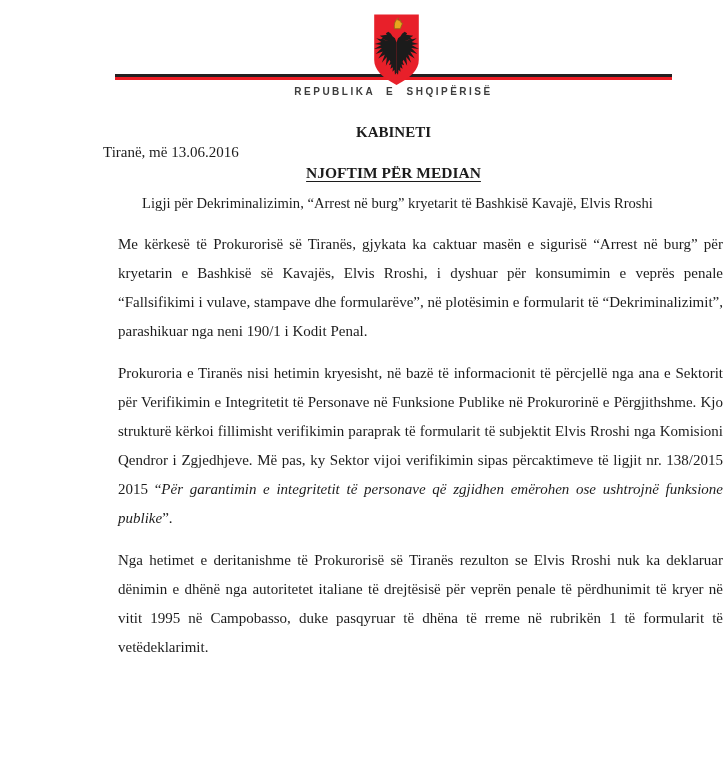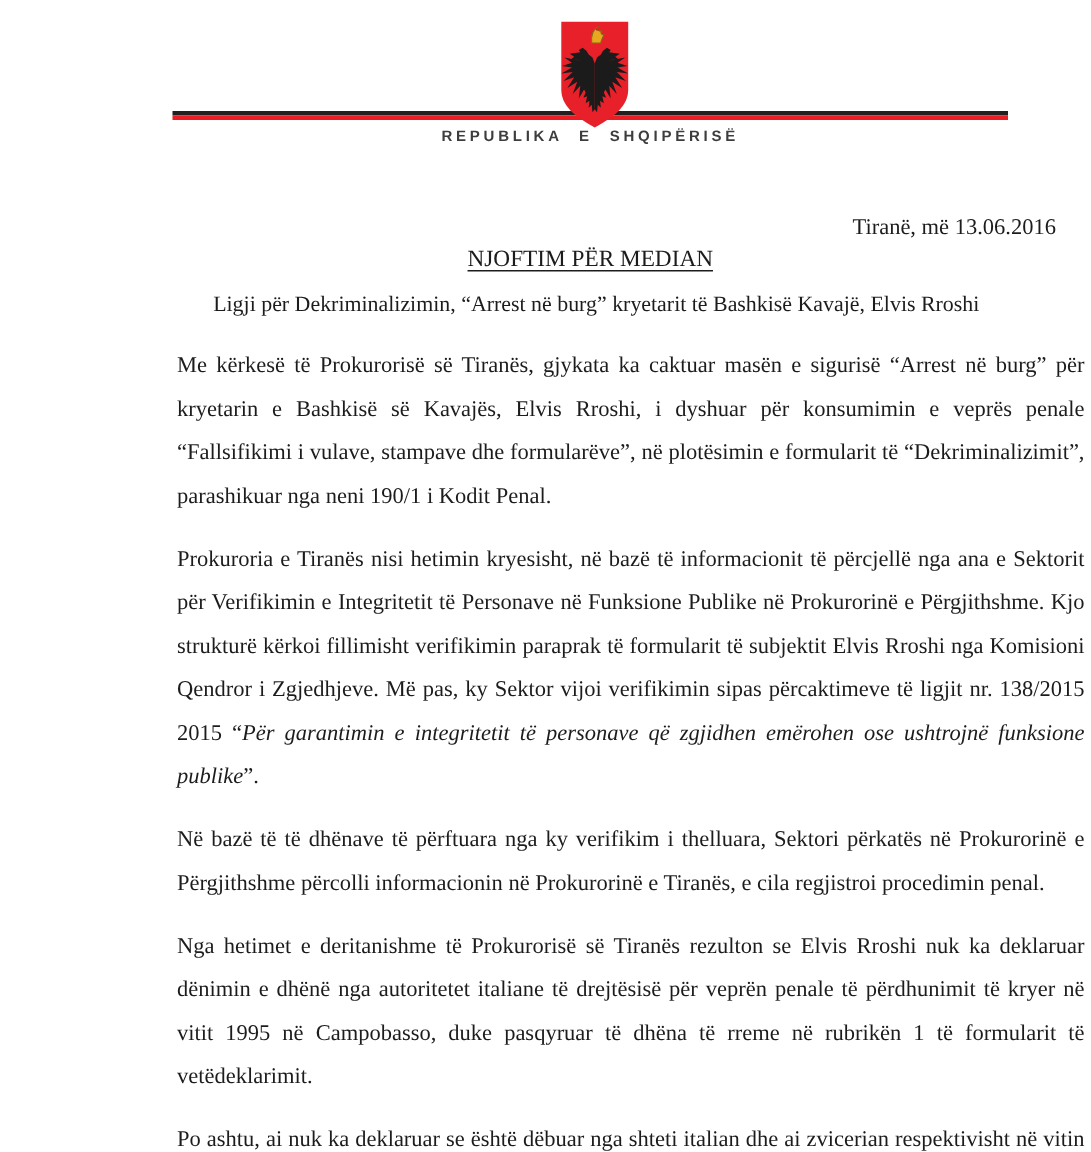--- a/index.html
+++ b/index.html
@@ -27,23 +27,23 @@
   .hdr-col { left: 75px; width: 557px; text-align: center; }
   .republic {
     top: 86px;
     font-family: "Liberation Sans", "DejaVu Sans", sans-serif;
     font-size: 10px; font-weight: 700;
     letter-spacing: 2.5px; word-spacing: 6px;
     color: #3d3d3d; white-space: nowrap;
   }
   .institution { top: 103px; font-size: 16px; font-weight: 700; white-space: nowrap; }
   .department  { top: 124px; font-size: 15px; font-weight: 700; white-space: nowrap; }
-  .dateline    { left: 91px; width: 573px; top: 144px; font-size: 15px; text-align: right; }
+  .dateline    { left: 63px; width: 573px; top: 144px; font-size: 15px; text-align: left; }
   .notice-heading {
-    top: 164px; font-size: 15.5px; font-weight: 400;
+    top: 164px; font-size: 15.5px; font-weight: 700;
     text-decoration: underline; text-underline-offset: 3px;
     white-space: nowrap;
   }
   .subject-title {
     left: 0; width: 715px; top: 195px; text-align: center;
     font-size: 14.6px; font-weight: 400; white-space: nowrap;
   }
 
   
   .body-col {
@@ -71,27 +71,26 @@
              L27,104 L34,92 L36,96 L33,103 L38,101 L36,110 L41,107 L40,116 L44,112 L45,122 L48,118
              L48,128 Z"></path>
         <use href="#eagle-half" transform="translate(96,0) scale(-1,1)"></use>
       </g>
       <path stroke="#8a6614" stroke-width="1.5" d="M44,31 C43,21 45,14 52,10 C50,14 53,16 57,15 C55,18 57,20 60,20 C58,25 56,28 56,31 Z" fill="#e8a71e"></path>
       <circle cx="51" cy="13" r="1.6" fill="#cf2229"></circle>
     </svg>
   </div>
 
   <div class="abs hdr-col republic">REPUBLIKA E SHQIPËRISË</div>
+  <div class="abs hdr-col department">KABINETI</div>
   <div class="abs dateline">Tiranë, më 13.06.2016</div>
 
   <div class="abs hdr-col notice-heading">NJOFTIM PËR MEDIAN</div>
 
   <div class="abs subject-title">Ligji për Dekriminalizimin, “Arrest në burg” kryetarit të Bashkisë Kavajë, Elvis Rroshi</div>
 
   <div class="abs body-col">
       <p><span>Me kërkesë të Prokurorisë së Tiranës, gjykata ka caktuar masën e sigurisë “Arrest në burg” për kryetarin e Bashkisë së Kavajës, Elvis Rroshi, i dyshuar për konsumimin e veprës penale “Fallsifikimi i vulave, stampave dhe formularëve”, në plotësimin e formularit të “Dekriminalizimit”, parashikuar nga neni 190/1 i Kodit Penal.</span></p>
       <p><span>Prokuroria e Tiranës nisi hetimin kryesisht, në bazë të informacionit të përcjellë nga ana e Sektorit për Verifikimin e Integritetit të Personave në Funksione Publike në Prokurorinë e Përgjithshme. Kjo strukturë kërkoi fillimisht verifikimin paraprak të formularit të subjektit Elvis Rroshi nga Komisioni Qendror i Zgjedhjeve. Më pas, ky Sektor vijoi verifikimin sipas përcaktimeve të ligjit nr. 138/2015 2015 “</span><span class="italic">Për garantimin e integritetit të personave që zgjidhen emërohen ose ushtrojnë funksione publike</span><span>”.</span></p>
-      <p><span>Në bazë të të dhënave të përftuara nga ky verifikim i thelluara, Sektori përkatës në Prokurorinë e Përgjithshme përcolli informacionin në Prokurorinë e Tiranës, e cila regjistroi procedimin penal.</span></p>
       <p><span>Nga hetimet e deritanishme të Prokurorisë së Tiranës rezulton se Elvis Rroshi nuk ka deklaruar dënimin e dhënë nga autoritetet italiane të drejtësisë për veprën penale të përdhunimit të kryer në vitit 1995 në Campobasso, duke pasqyruar të dhëna të rreme në rubrikën 1 të formularit të vetëdeklarimit.</span></p>
-      <p><span>Po ashtu, ai nuk ka deklaruar se është dëbuar nga shteti italian dhe ai zvicerian respektivisht në vitin 1995 dhe 1993, duke pasqyruar të dhëna të rreme në rubrikën 7 të formularit të vetëdeklarimit.</span></p>
     </div>
 
 </div>
 
 </body></html>

